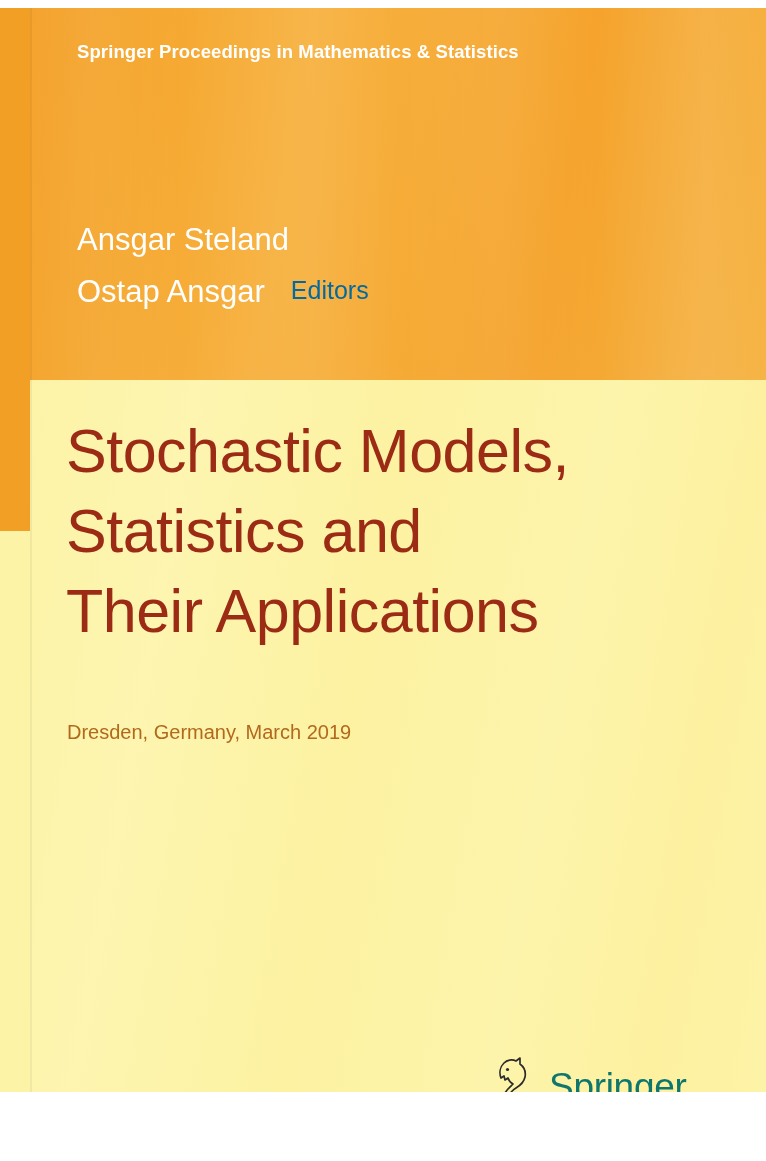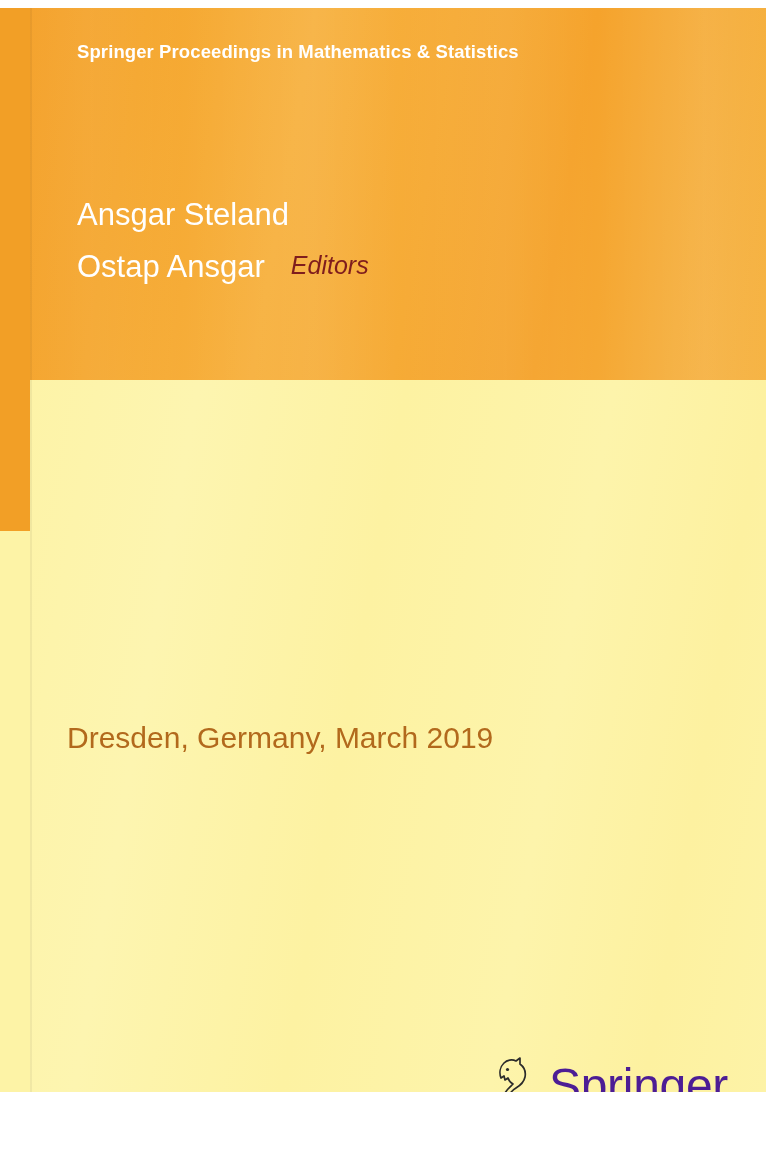--- a/index.html
+++ b/index.html
@@ -88,34 +88,33 @@
     font-size: 18.5px;
     font-weight: bold;
     color: #ffffff;
     letter-spacing: 0.1px;
     white-space: nowrap;
   }
   
   .editors {
     position: absolute;
     left: 77px;
-    top: 181px;
+    top: 206px;
     width: 620px;
   }
   .editor-name {
     font-size: 31px;
     color: #ffffff;
     line-height: 52px;
     white-space: nowrap;
     font-weight: normal;
   }
   .editors-label {
     font-size: 25px;
-    font-style: italic;
-    color: #7f1d1d;
+    color: #0369a1;
     padding-left: 26px;
     position: relative;
     top: -3px;
   }
   
   .title {
     position: absolute;
     left: 66px;
     top: 403px;
     width: 660px;
@@ -125,43 +124,43 @@
     font-weight: normal;
     letter-spacing: -0.5px;
   }
   .title-line { display: block; white-space: nowrap; }
   
   .subtitle {
     position: absolute;
     left: 67px;
     top: 713px;
     width: 660px;
-    font-size: 30px;
+    font-size: 20px;
     color: #b2691c;
     white-space: nowrap;
   }
   
   .logo {
     position: absolute;
     left: 492px;
     top: 1035px;
     width: 210px;
     height: 80px;
     display: flex;
     align-items: center;
   }
   .logo-mark {
     width: 48px;
     height: 62px;
     flex: none;
     margin-right: 9px;
   }
   .logo-text {
-    font-size: 48px;
-    color: #4c1d95;
+    font-size: 37px;
+    color: #0f766e;
     letter-spacing: -0.3px;
     line-height: 1;
     position: relative;
     top: 3px;
   }
 </style>
 </head>
 <body>
 
 <div class="cover">
@@ -174,20 +173,25 @@
 
   <div class="series">Springer Proceedings in Mathematics &amp; Statistics</div>
 
   <div class="editors">
     <div class="editor-name">Ansgar Steland</div>
     <div class="editor-name">
       <span>Ostap Ansgar</span><span class="editors-label">Editors</span>
     </div>
   </div>
 
+  <div class="title">
+    <span class="title-line">Stochastic Models,</span>
+    <span class="title-line">Statistics and</span>
+    <span class="title-line">Their Applications</span>
+  </div>
 
   <div class="subtitle">Dresden, Germany, March 2019</div>
 
   <div class="logo">
     <svg class="logo-mark" viewBox="0 0 48 62" xmlns="http://www.w3.org/2000/svg">
       <g fill="none" stroke="#2b2b2b" stroke-width="1.7" stroke-linejoin="round" stroke-linecap="round">
         <path d="M16 60 L16 49 C16 43 19 39 24 36 C29 33 32 30 33 25 C34 20 32 15 28 12 L28 6 L24 9 C20 7 15 8 12 11 C8 15 7 21 9 26 L12 24 L13 28 L16 26 C17 29 19 31 21 32 C18 35 14 38 12 43 C10 47 10 53 10 60 Z"></path>
         <circle cx="15.5" cy="17.5" r="1.6" fill="#2b2b2b" stroke="none"></circle>
         <path d="M10 60 L34 60"></path>
       </g>

